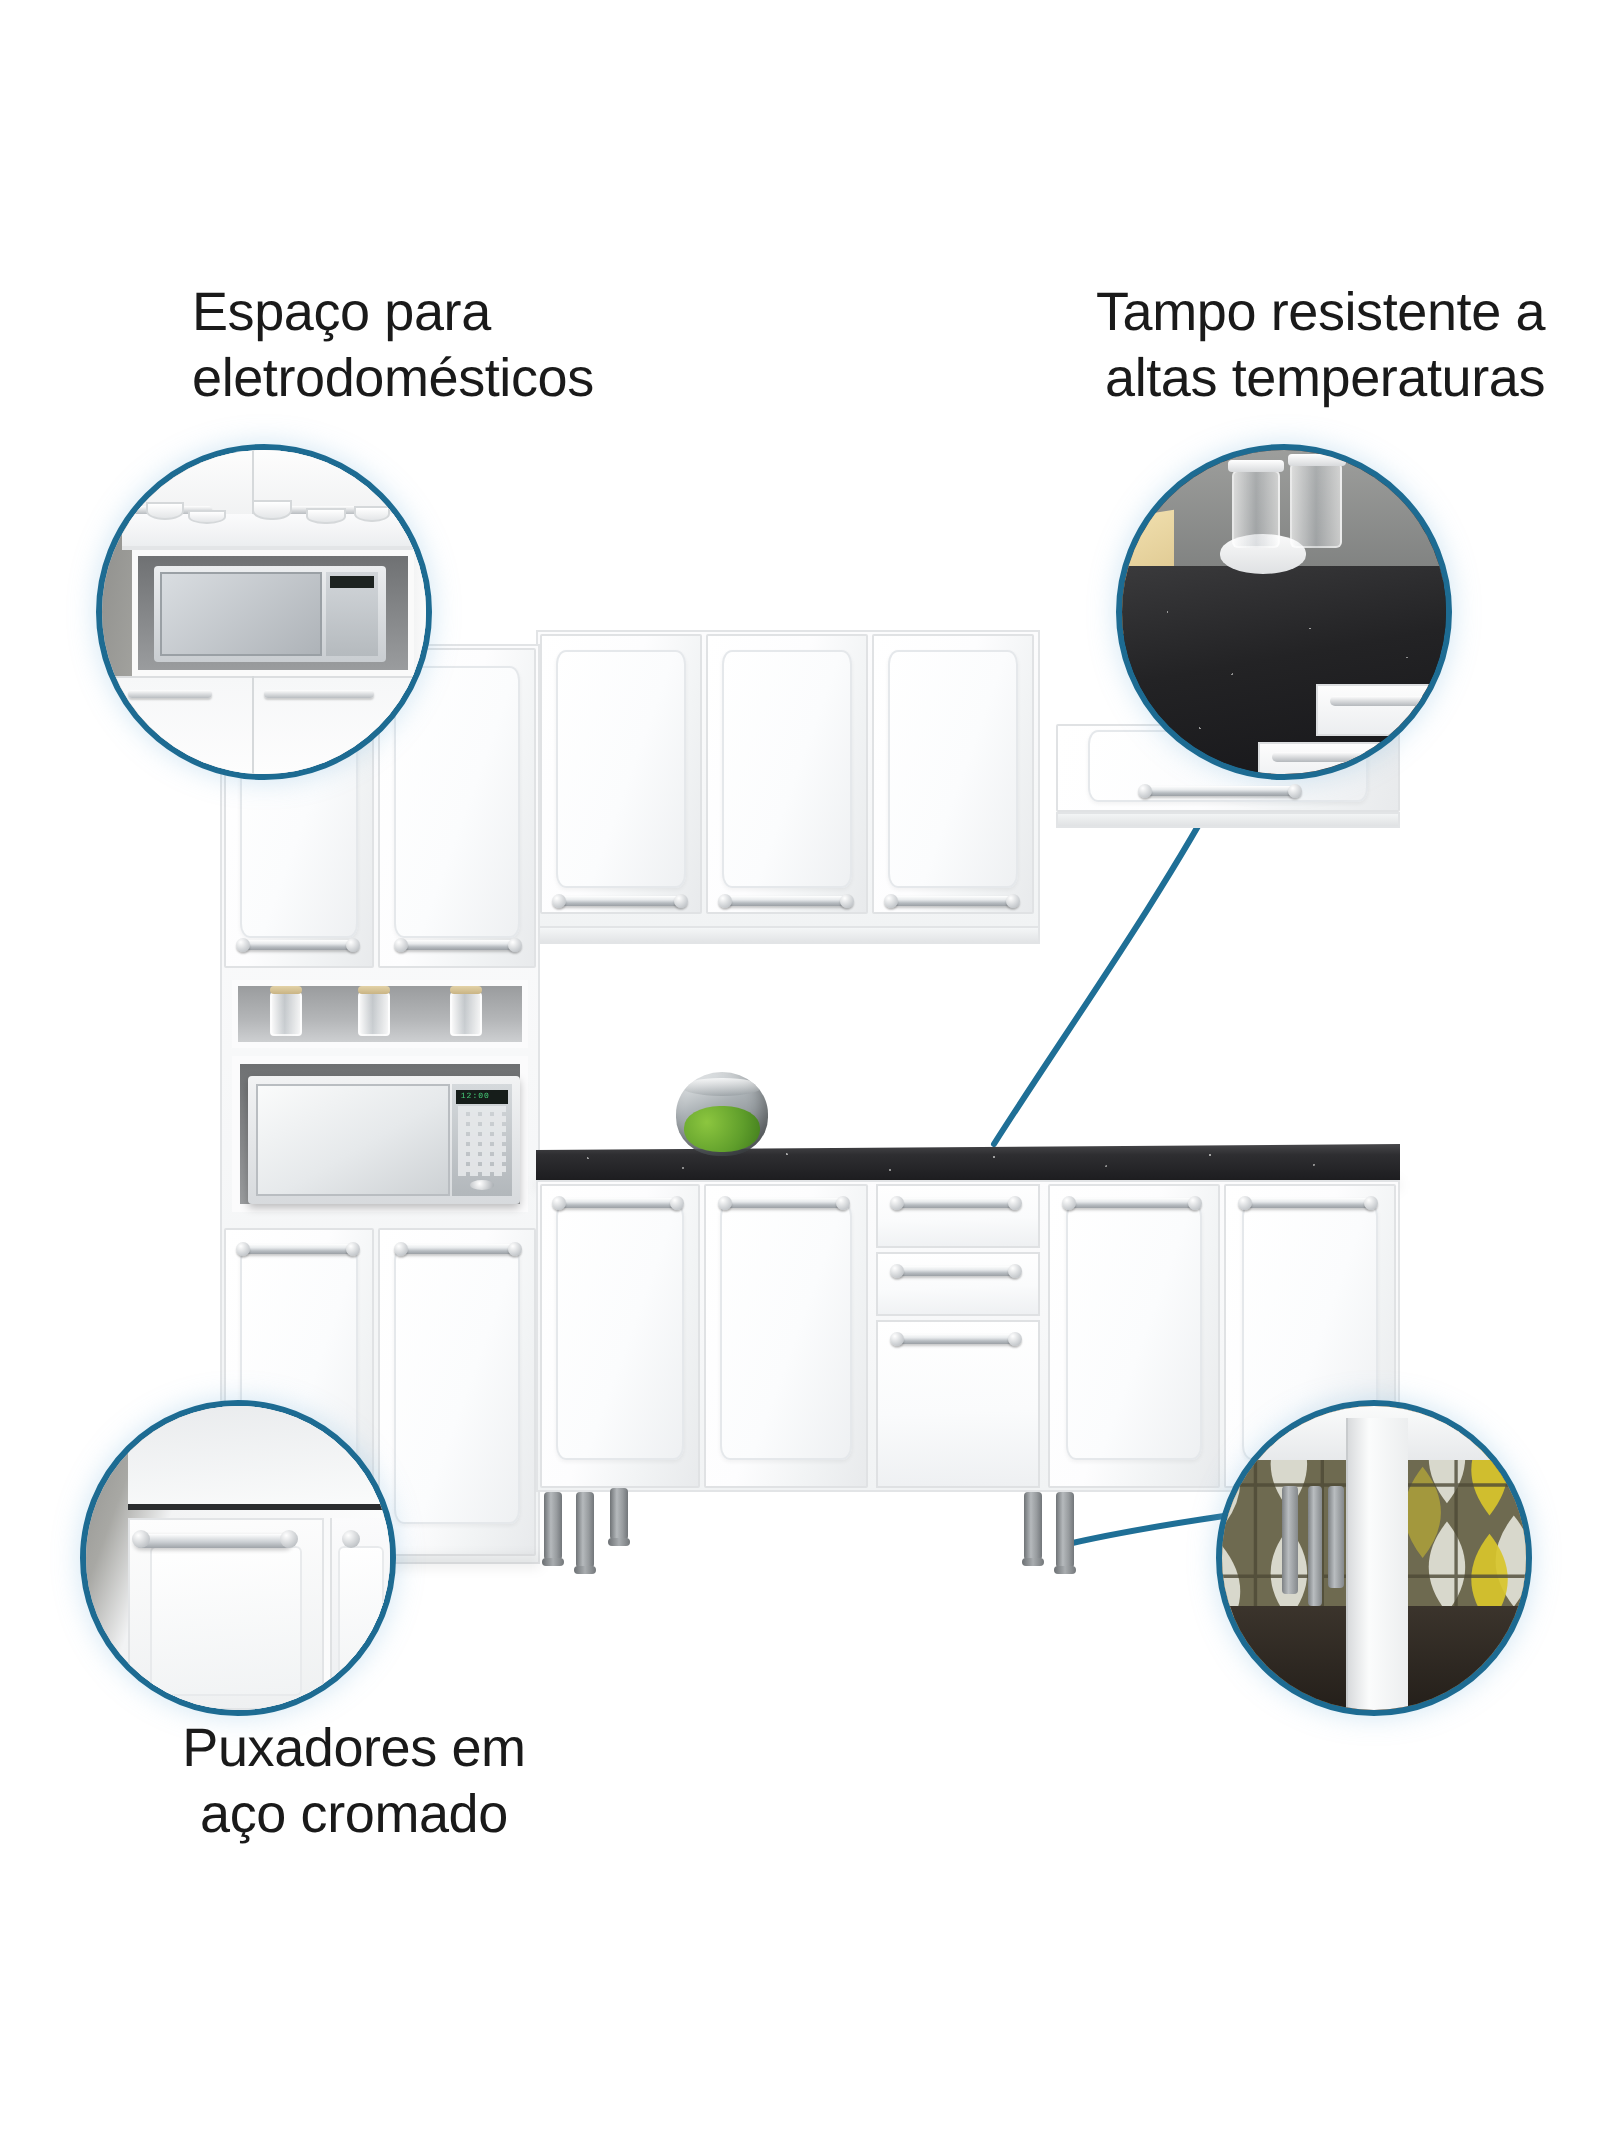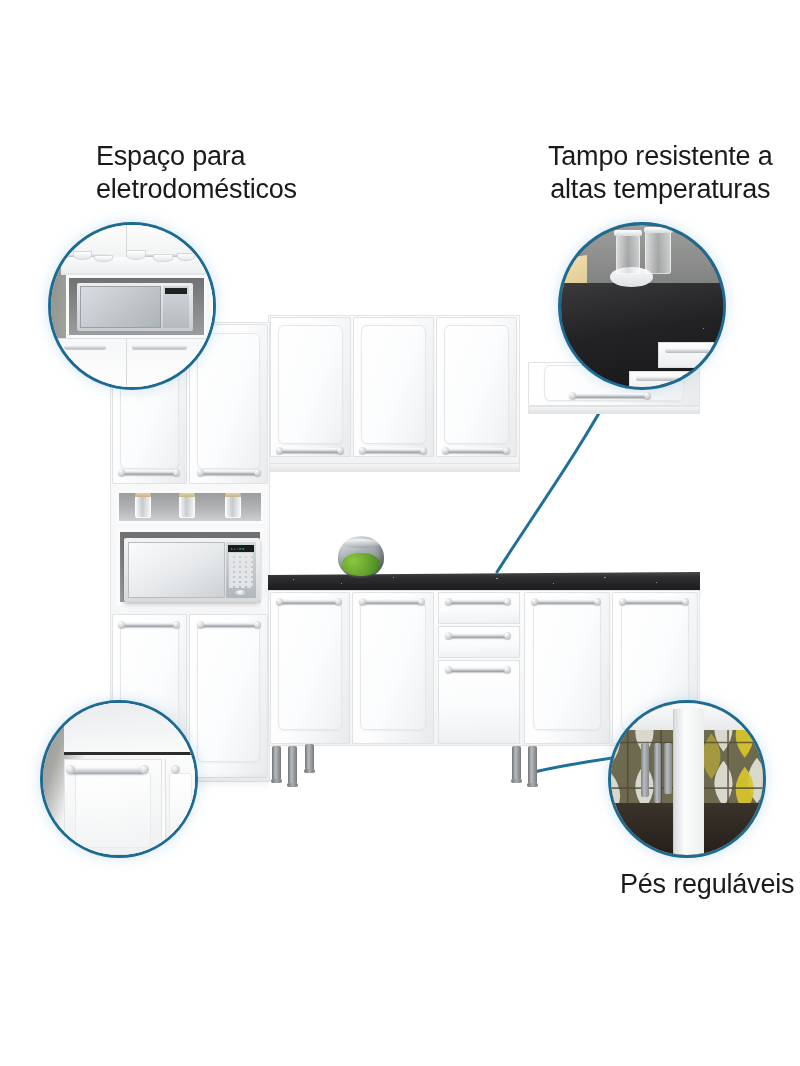--- a/index.html
+++ b/index.html
@@ -18,21 +18,21 @@
     position:absolute;
     font-size:27px;
     line-height:1.22;
     color:#1a1a1a;
     font-weight:400;
     letter-spacing:-.2px;
     white-space:pre-line;
     margin-left:48px;
   }
   #label-appliance{ left:48px;  top:140px; text-align:left; }
-  #label-top{ left:500px; top:140px; text-align:center; }
+  #label-top{ left:500px; top:140px; text-align:right; }
   #label-handles{ left:14px;  top:858px; text-align:center; width:230px;}
   #label-feet{ left:572px; top:868px; text-align:left; }
 
   
   .connectors{ position:absolute; inset:0; pointer-events:none; }
 
   
   .bubble{
     position:absolute;
     border-radius:50%;
@@ -423,16 +423,17 @@
       <div class="b4-col"></div>
     </div>
   </div>
 
   <div class="callout-label" id="label-appliance">Espaço para
 eletrodomésticos</div>
 
   <div class="callout-label" id="label-top">Tampo resistente a
 altas temperaturas</div>
 
-
-  <div class="callout-label" id="label-feet">Pés reguláveis</div>
+  <div class="callout-label" id="label-handles">Puxadores em
+aço cromado</div>
+
 
 </div>
 
 </body></html>

